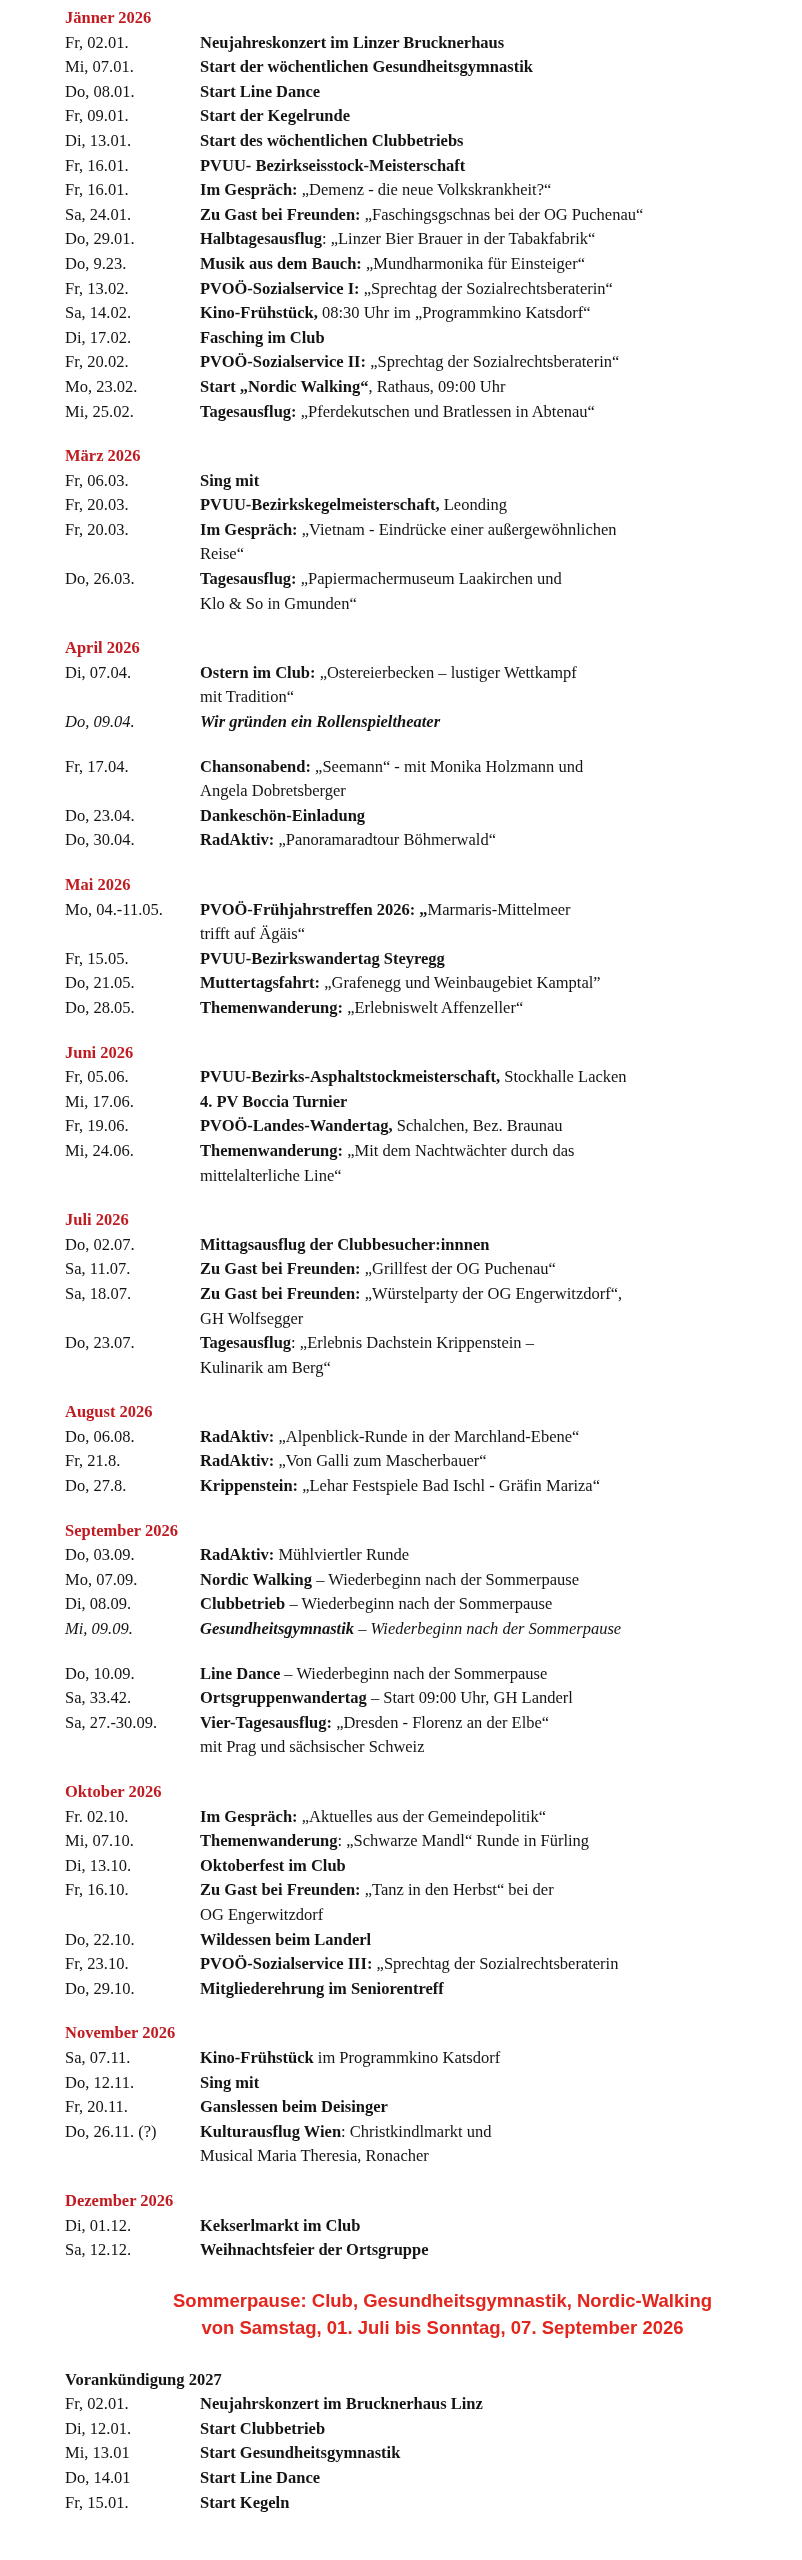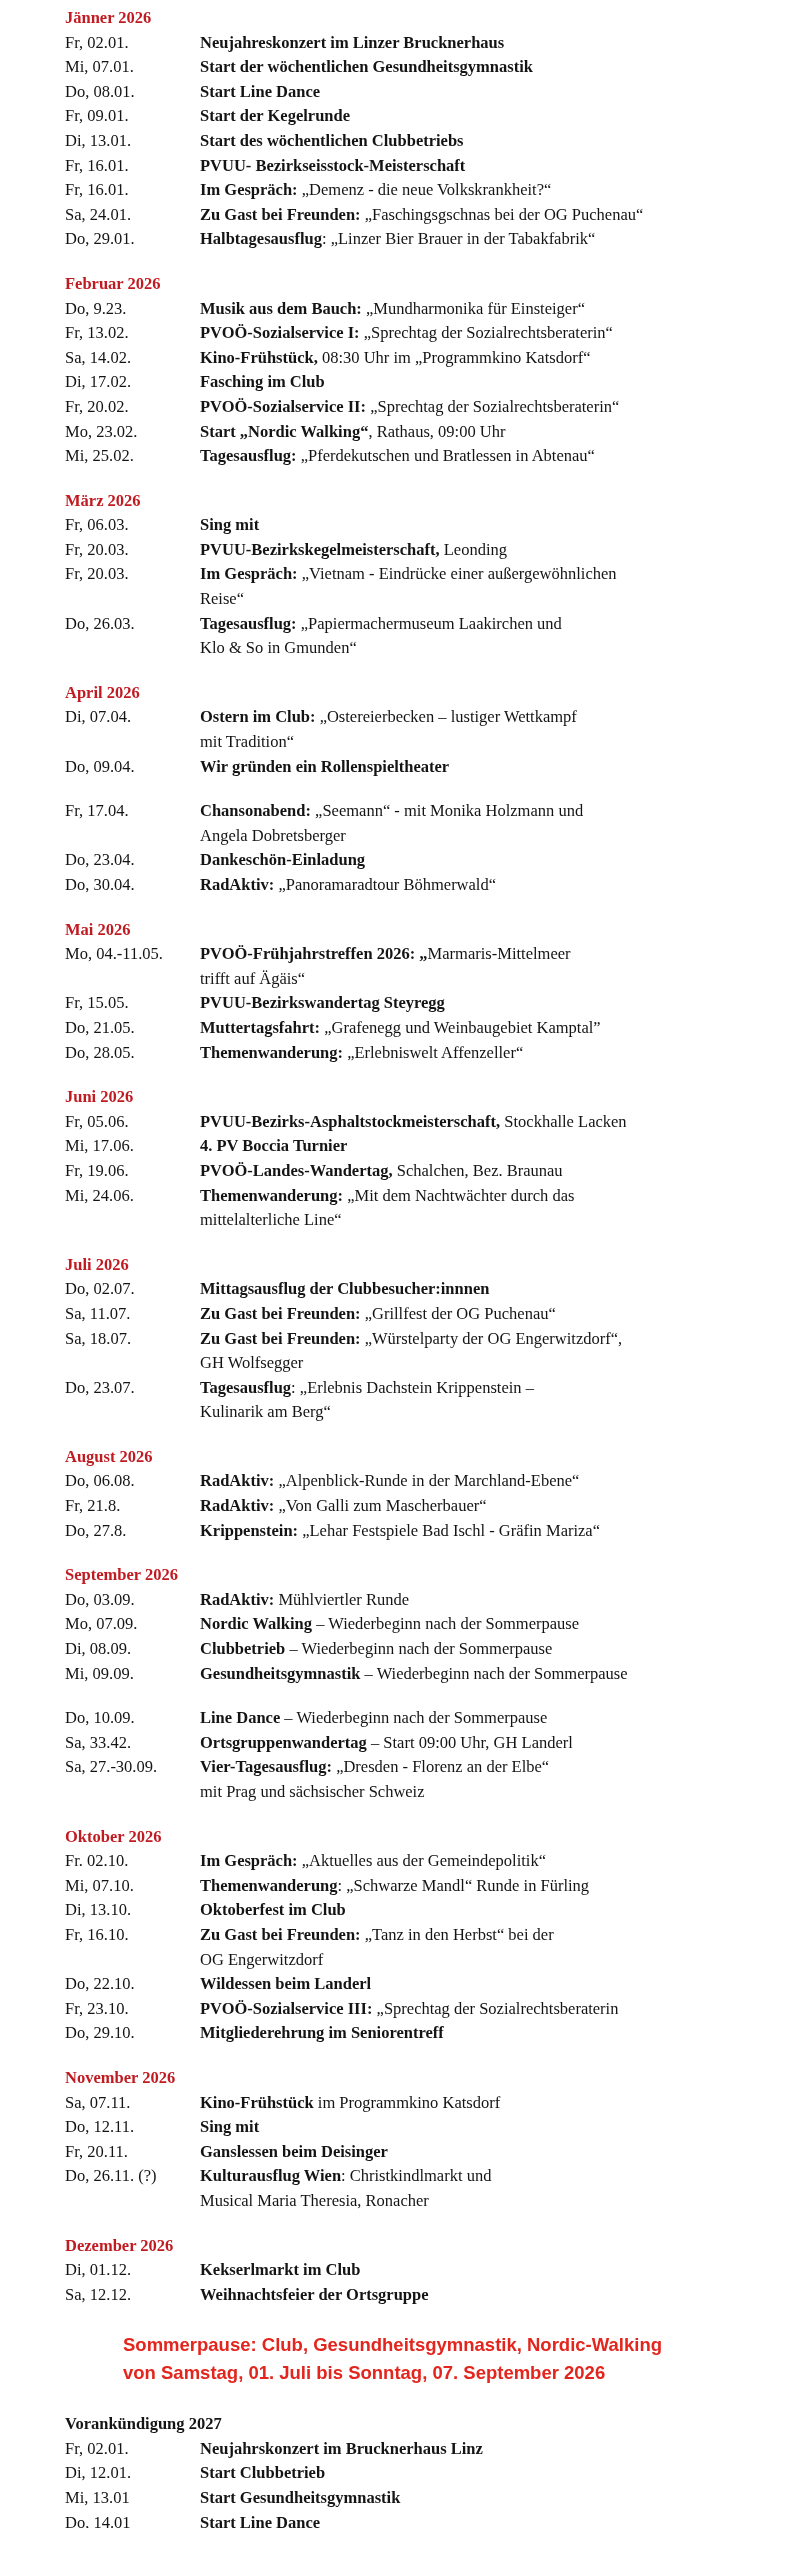--- a/index.html
+++ b/index.html
@@ -16,28 +16,28 @@
     overflow:hidden;
   }
   .month-title{
     font-weight:700;
     color:var(--red,#c11b22);
     margin-top:20px;
   }
   #doc .section:first-child .month-title{margin-top:0;}
   .month-title.black{color:var(--ink,#141414);}
   .row{display:flex;align-items:flex-start;}
-  .row.gap{margin-bottom:20px;}
+  .row.gap{margin-bottom:20px;font-style:italic;}
   .date{width:135px;flex:0 0 135px;}
   .event{flex:1 1 auto;max-width:545px;}
   .event .b{font-weight:700;}
   .notice{
     margin-top:24px;
     padding-left:58px;
-    text-align:left;
+    text-align:center;
     font-family:"Liberation Sans","DejaVu Sans",sans-serif;
     font-weight:700;
     font-size:18.5px;
     line-height:27.5px;
     color:var(--notice,#e3251d);
   }
   #doc2 .month-title{margin-top:26px;}
 </style>
 </head>
 <body>
@@ -77,21 +77,20 @@
         <div class="row">
           <div class="date">Sa, 24.01.</div>
           <div class="event"><span class="b">Zu Gast bei Freunden:</span><span> „Faschingsgschnas bei der OG Puchenau“</span></div>
         </div>
         <div class="row">
           <div class="date">Do, 29.01.</div>
           <div class="event"><span class="b">Halbtagesausflug</span><span>: „Linzer Bier Brauer in der Tabakfabrik“</span></div>
         </div>
       </div>
       <div class="section">
-        <div class="month-title">Februar 2026</div>
         <div class="row">
           <div class="date">Do, 9.23.</div>
           <div class="event"><span class="b">Musik aus dem Bauch:</span><span> „Mundharmonika für Einsteiger“</span></div>
         </div>
         <div class="row">
           <div class="date">Fr, 13.02.</div>
           <div class="event"><span class="b">PVOÖ-Sozialservice I:</span><span> „Sprechtag der Sozialrechtsberaterin“</span></div>
         </div>
         <div class="row">
           <div class="date">Sa, 14.02.</div>

